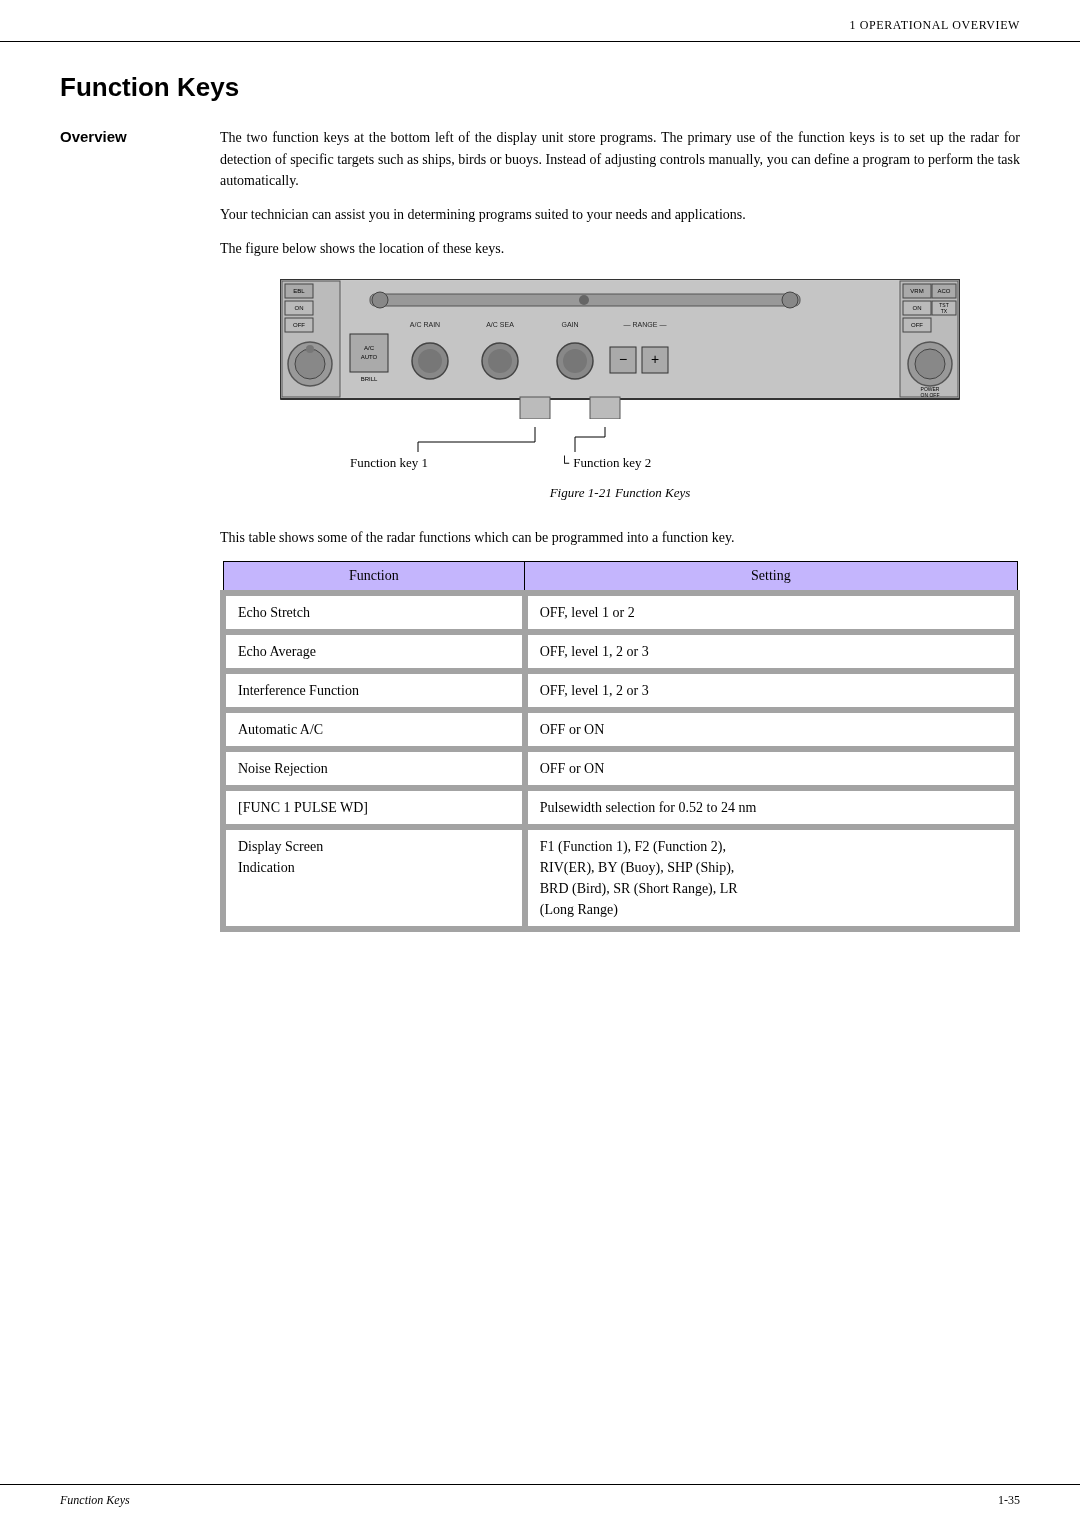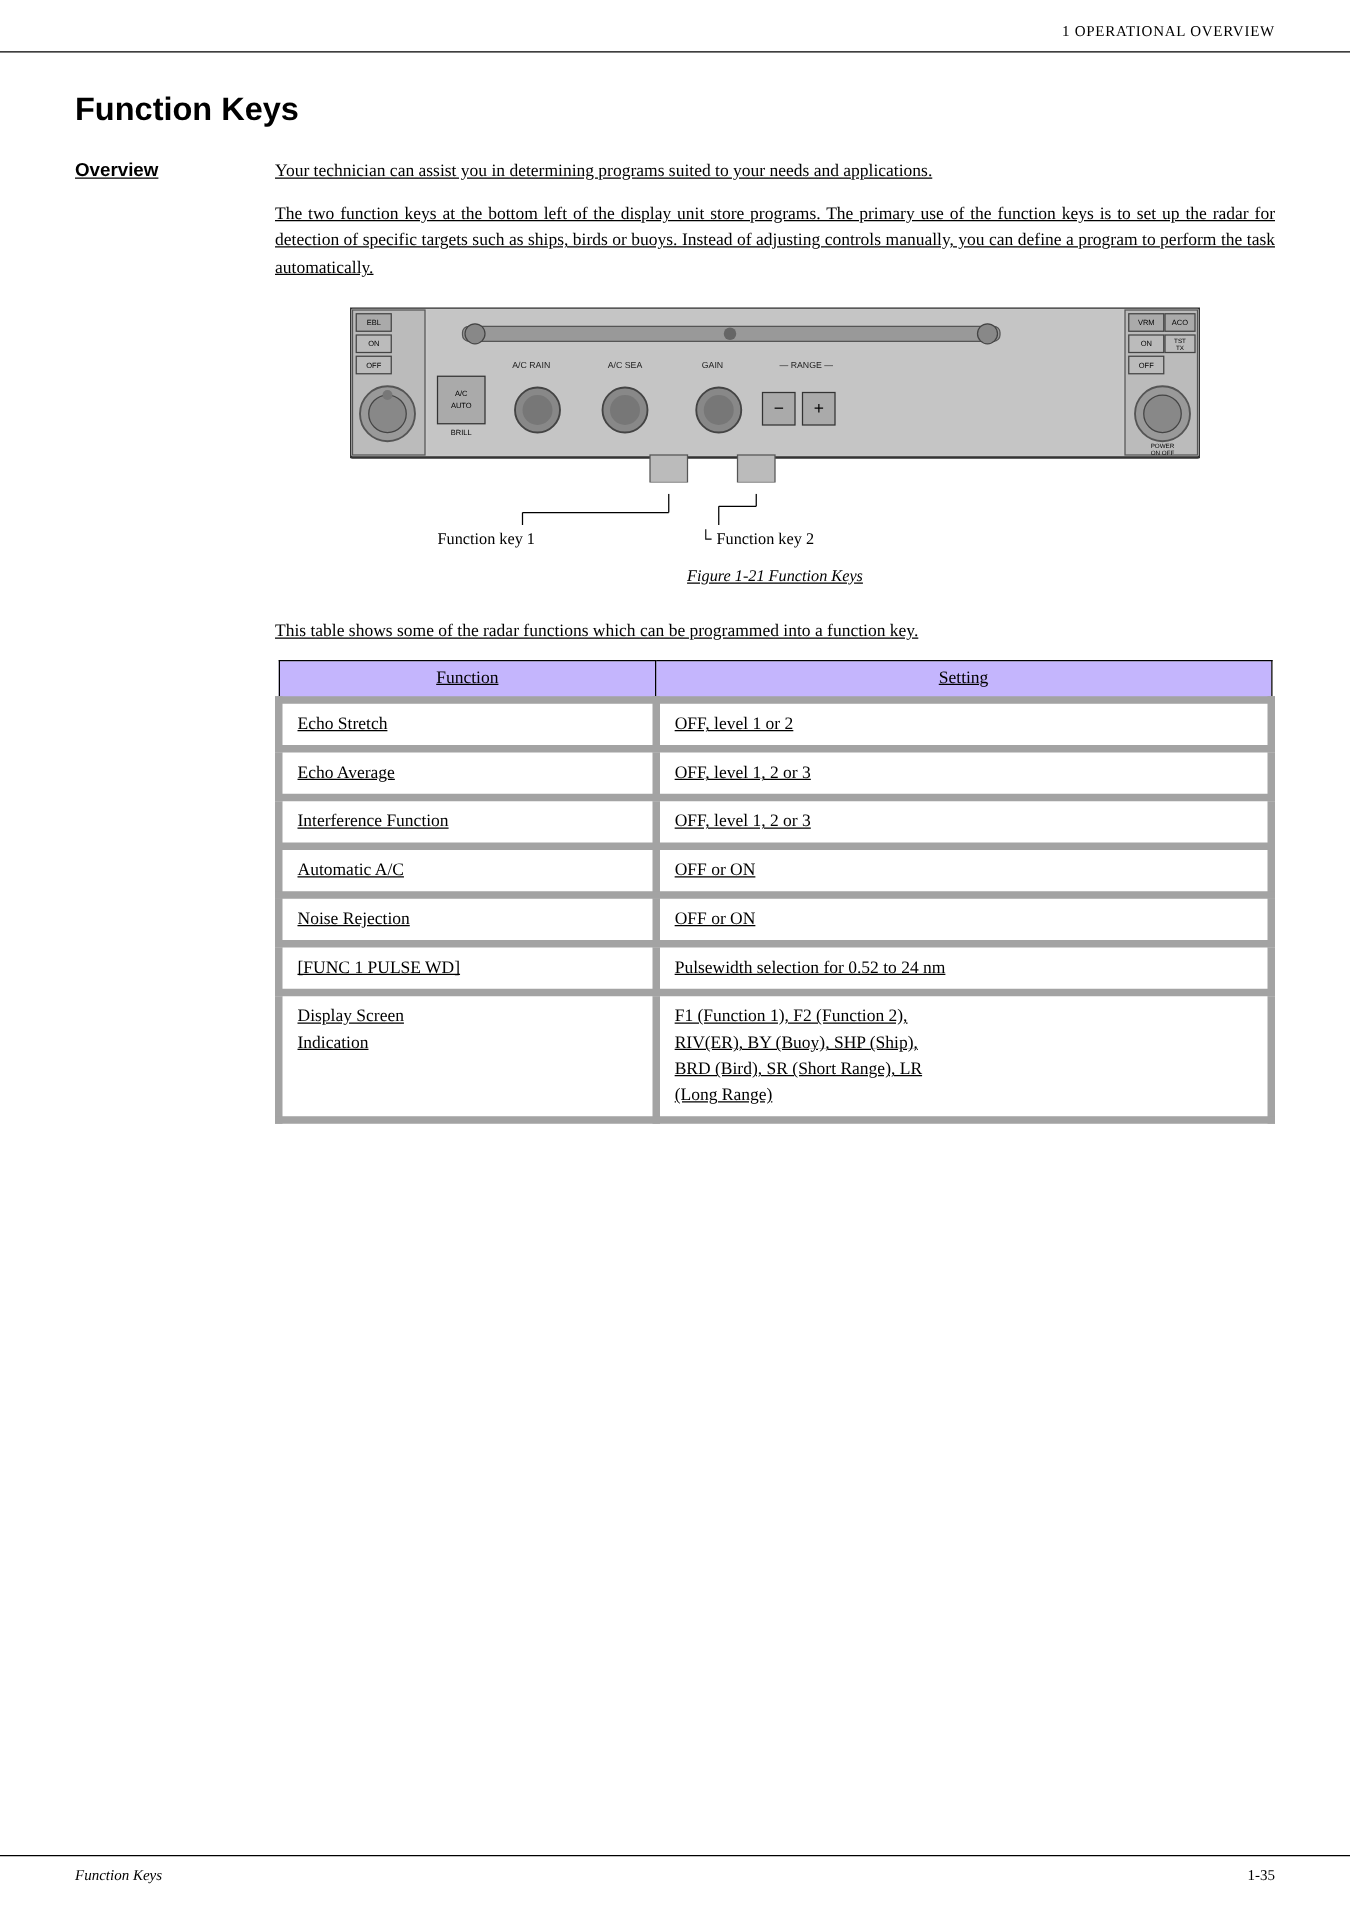--- a/index.html
+++ b/index.html
@@ -48,21 +48,20 @@
       font-size: 26px;
       font-weight: bold;
       font-family: Arial, Helvetica, sans-serif;
       margin-bottom: 24px;
     }
 
     
     .section-row {
       display: flex;
       margin-bottom: 2px;
-      text-decoration: underline;
     }
 
     .section-label {
       width: 160px;
       min-width: 160px;
       font-weight: bold;
       font-size: 15px;
       font-family: Arial, Helvetica, sans-serif;
       padding-top: 1px;
     }
@@ -167,22 +166,23 @@
     <span class="header-text">1  OPERATIONAL OVERVIEW</span>
   </div>
 
   <div class="main-content">
 
     <h1 class="page-title">Function Keys</h1>
 
     <div class="section-row">
       <div class="section-label">Overview</div>
       <div class="section-body">
+        <p>The two function keys at the bottom left of the display unit store programs. The primary use of the function keys is to set up the radar for detection of specific targets such as ships, birds or buoys. Instead of adjusting controls manually, you can define a program to perform the task automatically.</p>
         <p>Your technician can assist you in determining programs suited to your needs and applications.</p>
-        <p>The two function keys at the bottom left of the display unit store programs. The primary use of the function keys is to set up the radar for detection of specific targets such as ships, birds or buoys. Instead of adjusting controls manually, you can define a program to perform the task automatically.</p>
+        <p>The figure below shows the location of these keys.</p>
 
         <div class="figure-area">
 
           <div class="radar-panel-container">
             <svg width="680" height="140" viewBox="0 0 680 140">
 
               <rect x="0" y="0" width="680" height="120" fill="#c8c8c8" stroke="#333" stroke-width="2" rx="2"></rect>
 
               <rect x="2" y="2" width="58" height="116" fill="#bbb" stroke="#555" stroke-width="1"></rect>
 

